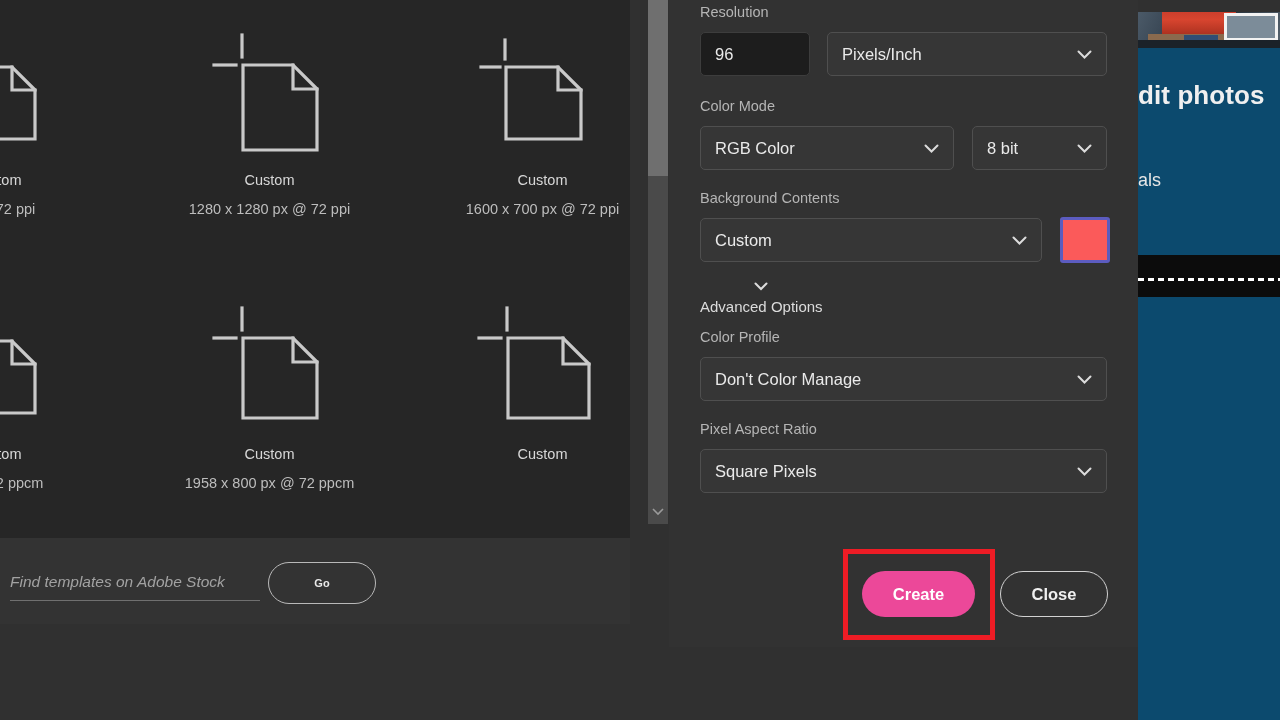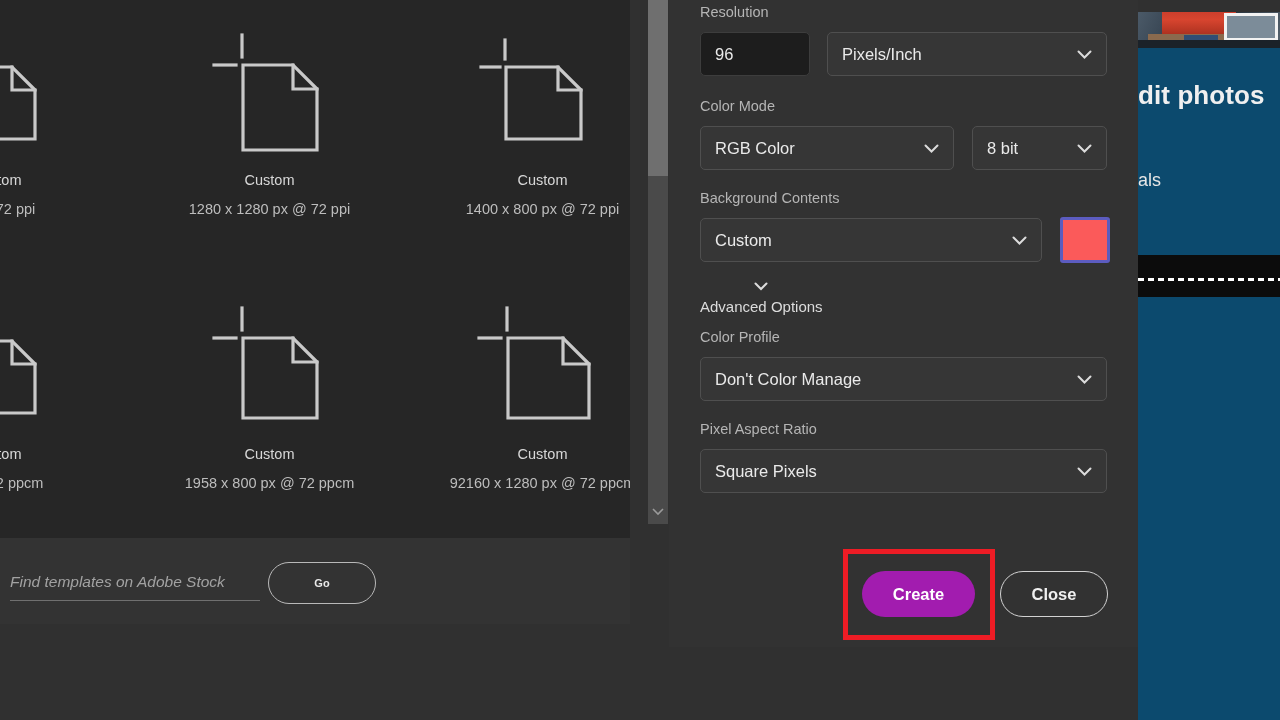--- a/index.html
+++ b/index.html
@@ -376,21 +376,21 @@
           <svg width="140" height="122" viewBox="0 0 140 122">
             <g stroke="#c9c9c9" stroke-width="3.2" fill="none" stroke-linecap="square">
               <line x1="32" y1="14" x2="32" y2="33"></line>
               <line x1="8" y1="41" x2="27" y2="41"></line>
               <path d="M33 41 H 85 L 108 64 V 113 H 33 Z"></path>
               <path d="M85 41 V 64 H 108"></path>
             </g>
           </svg>
         </div>
         <div class="tpl-name">Custom</div>
-        <div class="tpl-dims">1400 x 800 px @ 72 ppi</div>
+        <div class="tpl-dims">1600 x 700 px @ 72 ppi</div>
       </div>
 
       <div class="tpl-cell">
         <div class="tpl-icon-wrap">
           <svg width="140" height="122" viewBox="0 0 140 122">
             <g stroke="#c9c9c9" stroke-width="3.2" fill="none" stroke-linecap="square">
               <line x1="32" y1="14" x2="32" y2="33"></line>
               <line x1="8" y1="41" x2="27" y2="41"></line>
               <path d="M33 41 H 85 L 108 64 V 113 H 33 Z"></path>
               <path d="M85 41 V 64 H 108"></path>
@@ -421,21 +421,20 @@
           <svg width="140" height="130" viewBox="0 0 140 130">
             <g stroke="#c9c9c9" stroke-width="3.2" fill="none" stroke-linecap="square">
               <line x1="34" y1="12" x2="34" y2="34"></line>
               <line x1="6" y1="42" x2="28" y2="42"></line>
               <path d="M35 42 H 90 L 116 68 V 122 H 35 Z"></path>
               <path d="M90 42 V 68 H 116"></path>
             </g>
           </svg>
         </div>
         <div class="tpl-name">Custom</div>
-        <div class="tpl-dims">92160 x 1280 px @ 72 ppcm</div>
       </div>
 
     </div>
   </div>
 
   <div class="stock-bar">
     <input class="stock-input" value="" placeholder="Find templates on Adobe Stock" style="">
     <button class="go-button">Go</button>
   </div>
 
@@ -516,18 +515,18 @@
       <span class="val">Square Pixels</span>
       <span class="chevron">
         <svg width="15" height="9" viewBox="0 0 15 9">
             <path d="M1.5 1.5 L7.5 7.5 L13.5 1.5" stroke="#dcdcdc" stroke-width="2" fill="none" stroke-linecap="round"></path>
           </svg>
       </span>
     </div>
 
   </div>
 
-  <button class="btn-create" style="background: #a21caf;">Create</button>
+  <button class="btn-create" style="background: #ec4899;">Create</button>
   <button class="btn-close">Close</button>
 
   <div class="annotation-box" style="border-color: rgb(238, 28, 37);"></div>
 
 </div>
 
 </body></html>

